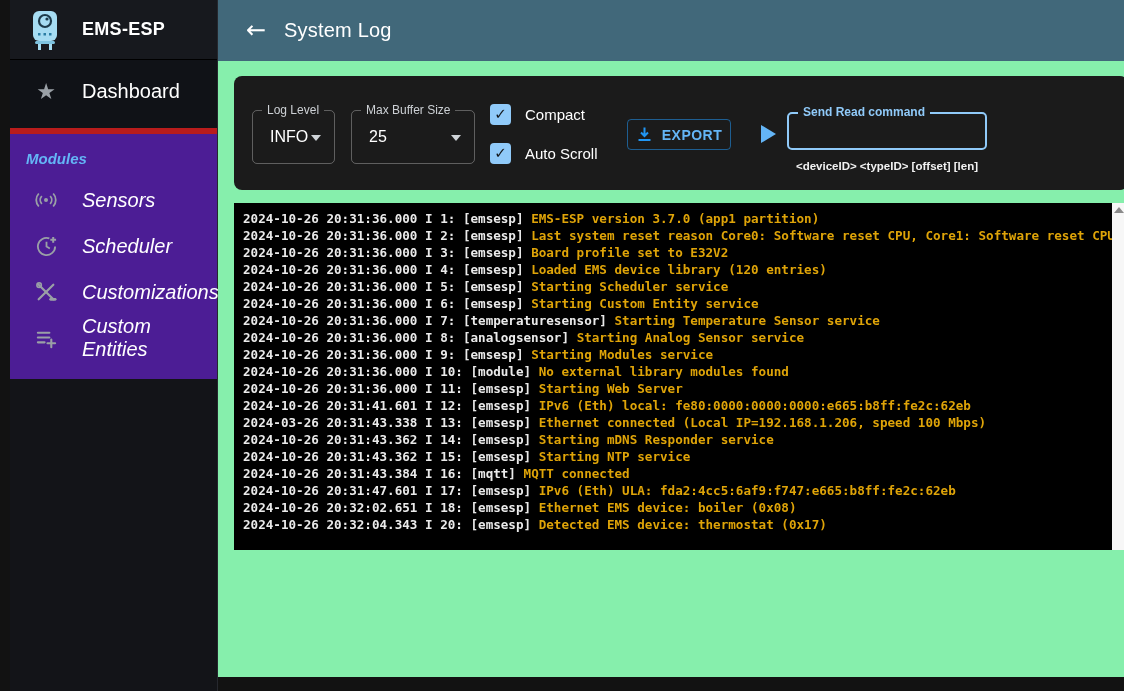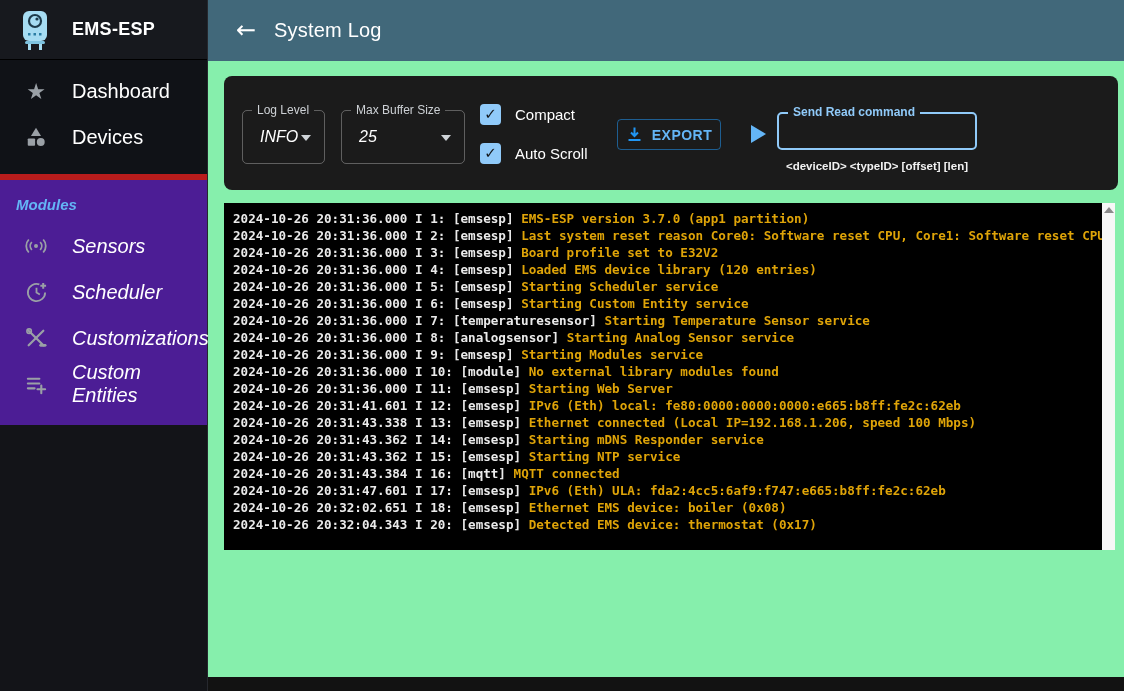--- a/index.html
+++ b/index.html
@@ -1,18 +1,18 @@
 <!DOCTYPE html>
 <html><head>
 <meta charset="utf-8">
 <style>
   * { margin:0; padding:0; box-sizing:border-box; }
   html,body { width:1124px; height:691px; overflow:hidden; background:#121212;
     font-family:"Liberation Sans", sans-serif; }
-  .app { position:relative; width:1124px; height:677px; display:flex; }
+  .app { position:relative; width:1124px; height:677px; display:flex;padding-left:10px; }
 
   
   .sidebar { width:208px; height:691px; background:#131418; border-right:1px solid #26282e;
     display:flex; flex-direction:column; flex-shrink:0; }
   .sidebar-header { height:60px; background:#17191e; display:flex; align-items:center;
     padding-left:16px; border-bottom:1px solid #000; }
   .app-title { color:#fff; font-size:18px; font-weight:700; margin-left:18px; letter-spacing:.3px; }
   .nav-block { background:#101217; padding:8px 0 14px 0; }
   .nav-item { height:46px; display:flex; align-items:center; padding-left:24px; cursor:pointer; }
   .nav-item .ico { width:24px; height:24px; display:flex; align-items:center; justify-content:center;
@@ -32,21 +32,21 @@
   .content { position:relative; flex:1; background:#86efac; }
 
   
   .card { position:absolute; left:16px; top:15px; width:894px; height:114px;
     background:#1b1b1b; border-radius:8px; }
   .mui-field { position:absolute; border:1px solid rgba(255,255,255,0.3); border-radius:5px;
     cursor:pointer; }
   .mui-field .flabel { position:absolute; top:-8px; left:9px; background:#1b1b1b; padding:0 5px;
     font-size:12px; color:#cdd1d5; white-space:nowrap; }
   .mui-field .fvalue { position:absolute; left:17px; top:50%; transform:translateY(-50%);
-    color:#fff; font-size:16px;font-style:italic; }
+    color:#fff; font-size:16px; }
   .caret { position:absolute; right:13px; top:50%; margin-top:-2px; width:0; height:0;
     border-left:5px solid transparent; border-right:5px solid transparent;
     border-top:6px solid #cfd3d7; }
   #f-loglevel { left:18px; top:34px; width:83px; height:54px; }
   #f-maxbuf   { left:117px; top:34px; width:124px; height:54px; }
 
   .check-row { position:absolute; left:256px; display:flex; align-items:center; cursor:pointer; }
   .checkbox { width:21px; height:21px; border-radius:4px; background:#90caf9; color:#14181c;
     font-family:"DejaVu Sans", sans-serif; font-size:15px; font-weight:700; line-height:21px;
     text-align:center; }
@@ -107,30 +107,20 @@
       </span>
       <span class="app-title">EMS-ESP</span>
     </div>
     <nav class="nav-block" id="nav-main">
         <div class="nav-item">
           <span class="ico">
             <span style="font-family:'DejaVu Sans',sans-serif;font-size:22px;color:#9aa0a6;">★</span>
           </span>
           <span class="lbl">Dashboard</span>
         </div>
-        <div class="nav-item">
-          <span class="ico">
-            <svg width="22" height="22" viewBox="0 0 24 24" fill="#9aa0a6">
-              <path d="M12 2 l5.5 9 h-11 z"></path>
-              <rect x="3" y="13.5" width="8" height="8" rx="1"></rect>
-              <circle cx="17.2" cy="17.5" r="4.3"></circle>
-            </svg>
-          </span>
-          <span class="lbl">Devices</span>
-        </div>
       </nav>
     <div class="modules-section">
       <div class="modules-title">Modules</div>
       <div id="nav-modules">
           <div class="nav-item">
             <span class="ico">
               <svg width="24" height="24" viewBox="0 0 24 24" fill="none" stroke="#9aa0a6" stroke-width="1.8">
                 <circle cx="12" cy="12" r="2" fill="#9aa0a6" stroke="none"></circle>
                 <path d="M7.8 8 a6 6 0 0 0 0 8"></path>
                 <path d="M16.2 8 a6 6 0 0 1 0 8"></path>
@@ -232,21 +222,21 @@
             <div class="log-line"><span>2024-10-26 20:31:36.000 I 3: [emsesp] </span><span class="msg-info">Board profile set to E32V2</span></div>
             <div class="log-line"><span>2024-10-26 20:31:36.000 I 4: [emsesp] </span><span class="msg-info">Loaded EMS device library (120 entries)</span></div>
             <div class="log-line"><span>2024-10-26 20:31:36.000 I 5: [emsesp] </span><span class="msg-info">Starting Scheduler service</span></div>
             <div class="log-line"><span>2024-10-26 20:31:36.000 I 6: [emsesp] </span><span class="msg-info">Starting Custom Entity service</span></div>
             <div class="log-line"><span>2024-10-26 20:31:36.000 I 7: [temperaturesensor] </span><span class="msg-info">Starting Temperature Sensor service</span></div>
             <div class="log-line"><span>2024-10-26 20:31:36.000 I 8: [analogsensor] </span><span class="msg-info">Starting Analog Sensor service</span></div>
             <div class="log-line"><span>2024-10-26 20:31:36.000 I 9: [emsesp] </span><span class="msg-info">Starting Modules service</span></div>
             <div class="log-line"><span>2024-10-26 20:31:36.000 I 10: [module] </span><span class="msg-info">No external library modules found</span></div>
             <div class="log-line"><span>2024-10-26 20:31:36.000 I 11: [emsesp] </span><span class="msg-info">Starting Web Server</span></div>
             <div class="log-line"><span>2024-10-26 20:31:41.601 I 12: [emsesp] </span><span class="msg-info">IPv6 (Eth) local: fe80:0000:0000:0000:e665:b8ff:fe2c:62eb</span></div>
-            <div class="log-line"><span>2024-10-26 20:31:43.338 I 13: [emsesp] </span><span class="msg-info">Ethernet connected (Local IP=192.168.1.206, speed 100 Mbps)</span></div>
+            <div class="log-line"><span>2024-03-26 20:31:43.338 I 13: [emsesp] </span><span class="msg-info">Ethernet connected (Local IP=192.168.1.206, speed 100 Mbps)</span></div>
             <div class="log-line"><span>2024-10-26 20:31:43.362 I 14: [emsesp] </span><span class="msg-info">Starting mDNS Responder service</span></div>
             <div class="log-line"><span>2024-10-26 20:31:43.362 I 15: [emsesp] </span><span class="msg-info">Starting NTP service</span></div>
             <div class="log-line"><span>2024-10-26 20:31:43.384 I 16: [mqtt] </span><span class="msg-info">MQTT connected</span></div>
             <div class="log-line"><span>2024-10-26 20:31:47.601 I 17: [emsesp] </span><span class="msg-info">IPv6 (Eth) ULA: fda2:4cc5:6af9:f747:e665:b8ff:fe2c:62eb</span></div>
             <div class="log-line"><span>2024-10-26 20:32:02.651 I 18: [emsesp] </span><span class="msg-info">Ethernet EMS device: boiler (0x08)</span></div>
             <div class="log-line"><span>2024-10-26 20:32:04.343 I 20: [emsesp] </span><span class="msg-info">Detected EMS device: thermostat (0x17)</span></div>
           </div>
         <div class="console-scrollbar">
           <div class="sb-arrow-up"></div>
         </div>

